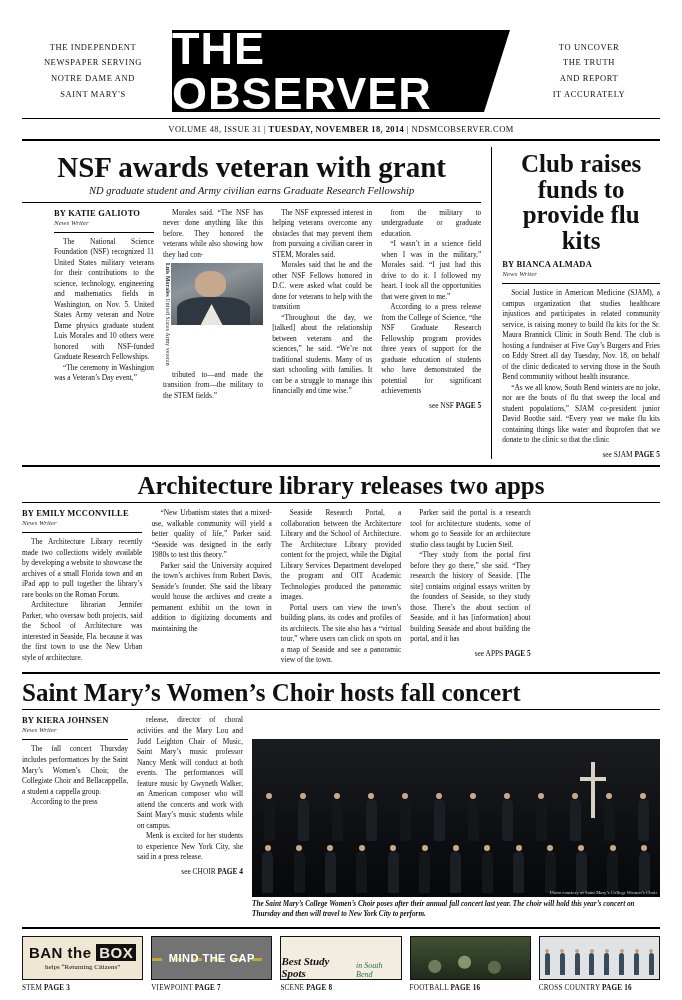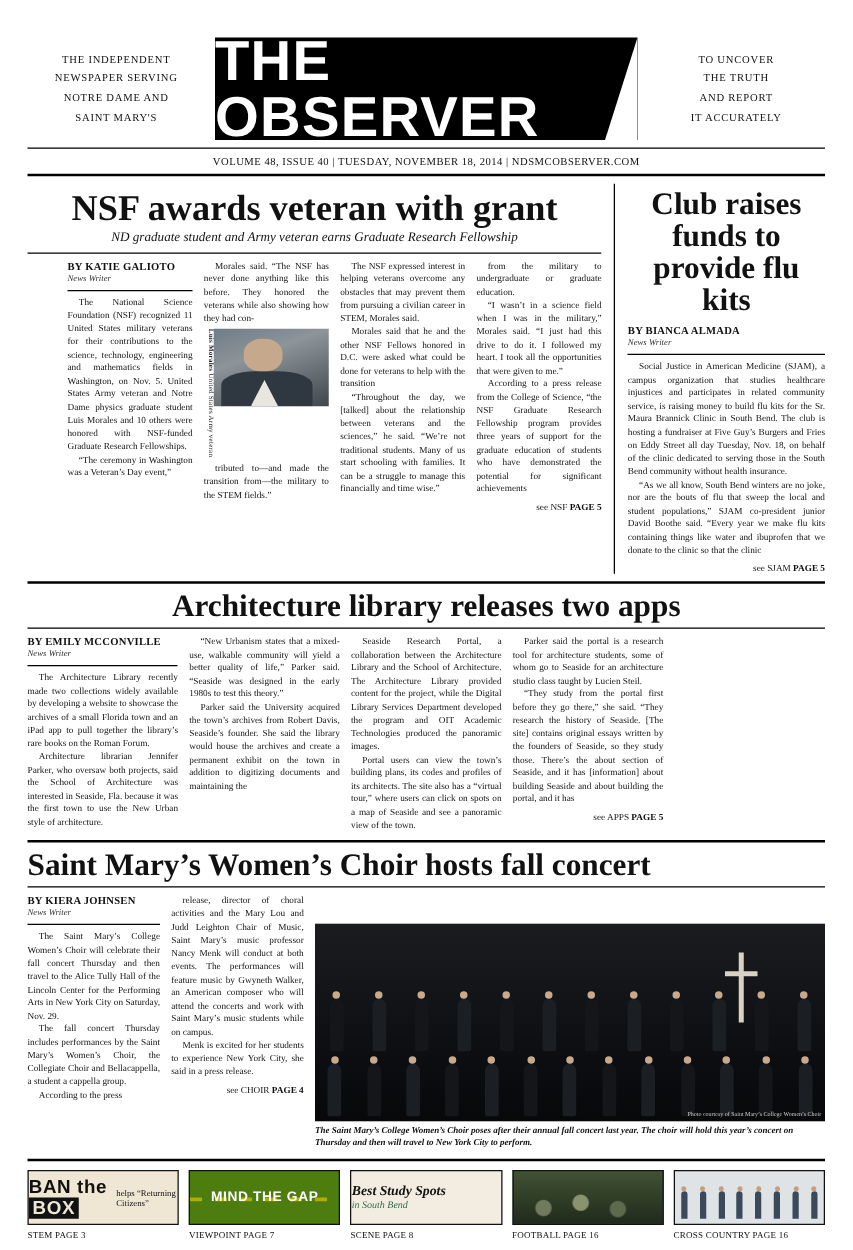--- a/index.html
+++ b/index.html
@@ -72,21 +72,21 @@
     border-bottom: 1px solid #000;
     margin-top: 6px;
   }
   .mh-info {
     text-align: center;
     font-size: 8.5px;
     letter-spacing: 0.4px;
     padding: 5px 0 5px 0;
     font-family: "Liberation Serif", serif;
   }
-  .mh-info .bold { font-weight: normal; }
+  .mh-info .bold { font-weight: bold; }
   .mh-rule2 { border-bottom: 2px solid #000; }
 
   
   .hl {
     font-family: "Liberation Serif", serif;
     font-weight: bold;
     line-height: 1.02;
   }
   .byline-name {
     font-family: "Liberation Serif", serif;
@@ -291,43 +291,43 @@
     height: 44px;
     position: relative;
     overflow: hidden;
     border: 1px solid #111;
   }
   .promo-cap {
     font-size: 7.2px;
     margin-top: 4px;
     letter-spacing: 0.2px;
   }
-  .promo-cap .b { font-weight: normal; }
-
-  .p1 { background: #efe7d4; display: flex; align-items: center; justify-content: center; flex-direction: row; }
+  .promo-cap .b { font-weight: bold; }
+
+  .p1 { background: #efe7d4; display: flex; align-items: center; justify-content: center; flex-direction: column; }
   .p1 .l1 { font-family: "Liberation Sans", sans-serif; font-weight: bold; font-size: 15px; letter-spacing: 0.5px; }
   .p1 .l1 .box { background: #111; color: #efe7d4; padding: 0 3px; }
   .p1 .l2 { font-size: 7px; margin-top: 2px; }
 
-  .p2 { background: #4d7c0f; display: flex; align-items: center; justify-content: center; }
+  .p2 { background: #737373; display: flex; align-items: center; justify-content: center; }
   .p2 .txt {
     color: #fff;
     font-family: "Liberation Sans", sans-serif;
     font-weight: bold;
     font-size: 11px;
     letter-spacing: 0.5px;
   }
   .p2 .dash {
     position: absolute; left: 0; right: 0; top: 50%;
     height: 3px;
     background: repeating-linear-gradient(90deg,#ffd400 0 10px, transparent 10px 20px);
     opacity: .55;
   }
 
-  .p3 { background: #f3ece0; display: flex; align-items: flex-start; justify-content: center; flex-direction: column; }
+  .p3 { background: #f3ece0; display: flex; align-items: flex-end; justify-content: center; flex-direction: row; }
   .p3 .l1 { font-family: "Liberation Serif", serif; font-weight: bold; font-style: italic; font-size: 11px; }
   .p3 .l2 { font-family: "Liberation Serif", serif; font-style: italic; font-size: 8px; color: #2f6f4f; }
 
   .p4 { background: #2b3a2a; position: relative; }
   .p4 .crowd {
     position: absolute; inset: 0;
     background:
       radial-gradient(circle at 20% 70%, #6f7b5a 0 6px, transparent 7px),
       radial-gradient(circle at 45% 60%, #8a9370 0 6px, transparent 7px),
       radial-gradient(circle at 70% 72%, #5d6a4d 0 6px, transparent 7px),
@@ -362,29 +362,29 @@
     <div class="mh-side mh-right">
       <div>TO UNCOVER</div>
       <div>THE TRUTH</div>
       <div>AND REPORT</div>
       <div>IT ACCURATELY</div>
     </div>
   </div>
 
   <div class="mh-rule"></div>
   <div class="mh-info">
-    <span>VOLUME 48, ISSUE 40 | </span><span class="bold">TUESDAY, NOVEMBER 18, 2014</span><span> | NDSMCOBSERVER.COM</span>
+    <span>VOLUME 48, ISSUE 31 | </span><span class="bold">TUESDAY, NOVEMBER 18, 2014</span><span> | NDSMCOBSERVER.COM</span>
   </div>
   <div class="mh-rule2"></div>
 
   <div class="top-wrap">
 
     <div class="top-main">
       <div class="hl lead-hl">NSF awards veteran with grant</div>
-      <div class="lead-sub">ND graduate student and Army veteran earns Graduate Research Fellowship</div>
+      <div class="lead-sub">ND graduate student and Army civilian earns Graduate Research Fellowship</div>
       <div class="lead-rule"></div>
 
       <div class="cols3">
         <div class="body-col">
           <div class="byline-name">By KATIE GALIOTO</div>
           <div class="byline-title">News Writer</div>
           <div class="byline-rule"></div>
           <p class="first">The National Science Foundation (NSF) recognized 11 United States military veterans for their contributions to the science, technology, engineering and mathematics fields in Washington, on Nov. 5. United States Army veteran and Notre Dame physics graduate student Luis Morales and 10 others were honored with NSF-funded Graduate Research Fellowships.</p>
           <p>“The ceremony in Washington was a Veteran’s Day event,”</p>
         </div>
@@ -472,21 +472,20 @@
   <div class="hrule-thick" style="margin-top:6px"></div>
 
   <div class="sec">
     <div class="hl choir-hl">Saint Mary’s Women’s Choir hosts fall concert</div>
     <div class="hrule" style="margin-bottom:5px"></div>
     <div class="choir-wrap">
       <div class="choir-col body-col">
         <div class="byline-name">By KIERA JOHNSEN</div>
         <div class="byline-title">News Writer</div>
         <div class="byline-rule"></div>
-        <p class="first">The Saint Mary’s College Women’s Choir will celebrate their fall concert Thursday and then travel to the Alice Tully Hall of the Lincoln Center for the Performing Arts in New York City on Saturday, Nov. 29.</p>
         <p>The fall concert Thursday includes performances by the Saint Mary’s Women’s Choir, the Collegiate Choir and Bellacappella, a student a cappella group.</p>
         <p>According to the press</p>
       </div>
       <div class="choir-col body-col">
         <p class="first">release, director of choral activities and the Mary Lou and Judd Leighton Chair of Music, Saint Mary’s music professor Nancy Menk will conduct at both events. The performances will feature music by Gwyneth Walker, an American composer who will attend the concerts and work with Saint Mary’s music students while on campus.</p>
         <p>Menk is excited for her students to experience New York City, she said in a press release.</p>
         <div class="jump">
           <span>see CHOIR </span><span class="pg">PAGE 4</span>
         </div>
       </div>

